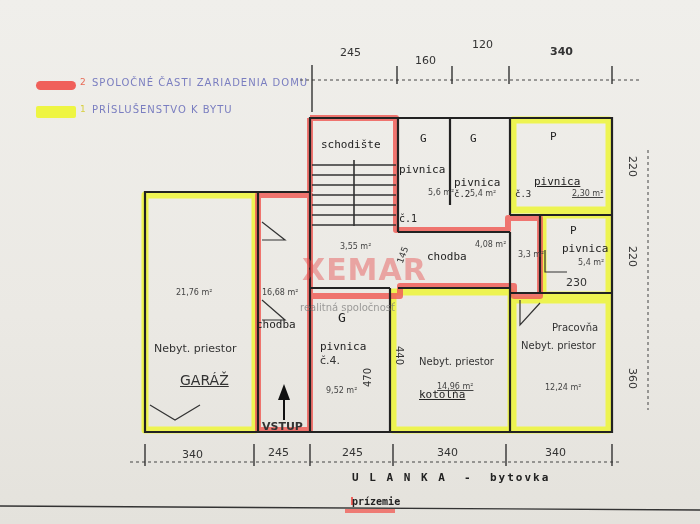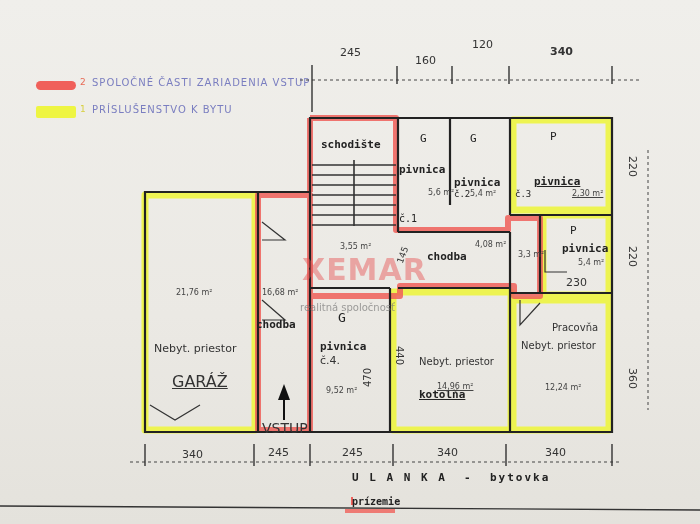--- a/index.html
+++ b/index.html
@@ -4,34 +4,34 @@
 <style>
   html,body{margin:0;padding:0;}
   body{width:700px;height:524px;background:#ebe9e4;position:relative;overflow:hidden;font-family:"DejaVu Sans Mono",monospace;}
   .abs{position:absolute;}
   .paper{left:0;top:0;width:700px;height:524px;background:linear-gradient(180deg,#f0efeb 0%,#ebe9e4 60%,#e4e2dc 100%);}
   .legend-swatch{height:9px;border-radius:5px;}
   .legend-text{font-family:"DejaVu Sans",sans-serif;font-size:10px;color:#7a7ec0;letter-spacing:1px;}
   .mono{font-family:"DejaVu Sans Mono",monospace;color:#222;}
   .hand{font-family:"DejaVu Sans",sans-serif;color:#333;}
   .dim{font-family:"DejaVu Sans",sans-serif;font-size:11px;color:#333;}
-  .room-label{font-size:12px;font-weight:bold;}
+  .room-label{font-size:12px;font-weight:normal;}
   .area{font-size:8px;color:#444;}
   .wm-x{font-family:"DejaVu Sans",sans-serif;font-weight:bold;font-size:30px;color:rgba(230,80,80,0.45);letter-spacing:1px;}
   .wm-sub{font-family:"DejaVu Sans",sans-serif;font-size:10px;color:rgba(120,120,120,0.7);margin-top:15px;}
   svg{position:absolute;left:0;top:0;}
 </style>
 </head>
 <body>
 
 <div class="abs paper"></div>
 
 <div class="abs legend-swatch" style="left:36px;top:81px;width:40px;background:#f0605a;"></div>
 <div class="abs legend-text" style="left:80px;top:77px;color:#e86a55;font-size:9px;">2</div>
-<div class="abs legend-text" style="left:92px;top:77px;">SPOLOČNÉ ČASTI ZARIADENIA VSTUP</div>
+<div class="abs legend-text" style="left:92px;top:77px;">SPOLOČNÉ ČASTI ZARIADENIA DOMU</div>
 
 <div class="abs legend-swatch" style="left:36px;top:106px;width:40px;height:12px;border-radius:2px;background:#eef542;"></div>
 <div class="abs legend-text" style="left:80px;top:104px;color:#d8d040;font-size:9px;">1</div>
 <div class="abs legend-text" style="left:92px;top:104px;">PRÍSLUŠENSTVO K BYTU</div>
 
 <svg width="700" height="524">
 
   <g fill="none" stroke="#eef542" stroke-width="7" stroke-linejoin="round" opacity="0.9">
     <rect x="145" y="195" width="110" height="235"></rect>
     <rect x="513" y="120" width="96" height="90"></rect>
@@ -125,21 +125,21 @@
 <div class="abs dim" style="left:622px;top:250px;transform:rotate(90deg);">220</div>
 <div class="abs dim" style="left:622px;top:372px;transform:rotate(90deg);">360</div>
 
 <div class="abs dim" style="left:358px;top:372px;transform:rotate(-90deg);font-size:10px;">470</div>
 <div class="abs dim" style="left:390px;top:350px;transform:rotate(90deg);font-size:10px;">440</div>
 <div class="abs dim" style="left:394px;top:250px;transform:rotate(-70deg);font-size:9px;">145</div>
 <div class="abs dim" style="left:566px;top:276px;">230</div>
 
 <div class="abs hand area" style="left:176px;top:288px;">21,76 m²</div>
 <div class="abs hand" style="left:154px;top:342px;font-size:11px;">Nebyt. priestor</div>
-<div class="abs hand" style="left:172px;top:372px;font-size:16px;text-decoration:underline;text-align:right;">GARÁŽ</div>
+<div class="abs hand" style="left:180px;top:372px;font-size:14px;text-decoration:underline;text-align:right;">GARÁŽ</div>
 
 <div class="abs hand area" style="left:262px;top:288px;">16,68 m²</div>
 <div class="abs mono room-label" style="left:256px;top:318px;font-size:11px;">chodba</div>
 
 <div class="abs mono room-label" style="left:321px;top:138px;font-size:11px;">schodište</div>
 <div class="abs hand area" style="left:340px;top:242px;">3,55 m²</div>
 
 <div class="abs mono" style="left:420px;top:132px;font-size:11px;">G</div>
 <div class="abs mono room-label" style="left:399px;top:163px;font-size:11px;">pivnica</div>
 <div class="abs mono" style="left:399px;top:176px;font-size:10px;margin-top:37px;">č.1</div>
@@ -170,19 +170,19 @@
 <div class="abs hand area" style="left:326px;top:386px;">9,52 m²</div>
 
 <div class="abs mono room-label" style="left:419px;top:340px;font-size:11px;text-decoration:underline;margin-top:48px;">kotolňa</div>
 <div class="abs hand" style="left:419px;top:356px;font-size:10px;">Nebyt. priestor</div>
 <div class="abs hand area" style="left:437px;top:382px;text-decoration:underline;">14,96 m²</div>
 
 <div class="abs hand" style="left:552px;top:322px;font-size:10px;">Pracovňa</div>
 <div class="abs hand" style="left:521px;top:340px;font-size:10px;">Nebyt. priestor</div>
 <div class="abs hand area" style="left:545px;top:383px;">12,24 m²</div>
 
-<div class="abs hand" style="left:262px;top:420px;font-size:14px;font-weight:normal;">VSTUP</div>
+<div class="abs hand" style="left:262px;top:420px;font-size:11px;font-weight:bold;">VSTUP</div>
 
 <div class="abs mono" style="left:352px;top:471px;font-size:11px;font-weight:bold;letter-spacing:2px;white-space:pre;">U L A N K A  -  bytovka</div>
 <div class="abs mono" style="left:352px;top:496px;font-size:10px;font-weight:bold;">prízemie</div>
 
 <div class="abs wm-x" style="left:302px;top:252px;">XEMAR</div>
 <div class="abs wm-sub" style="left:300px;top:287px;">realitná spoločnosť</div>
 
 </body></html>

